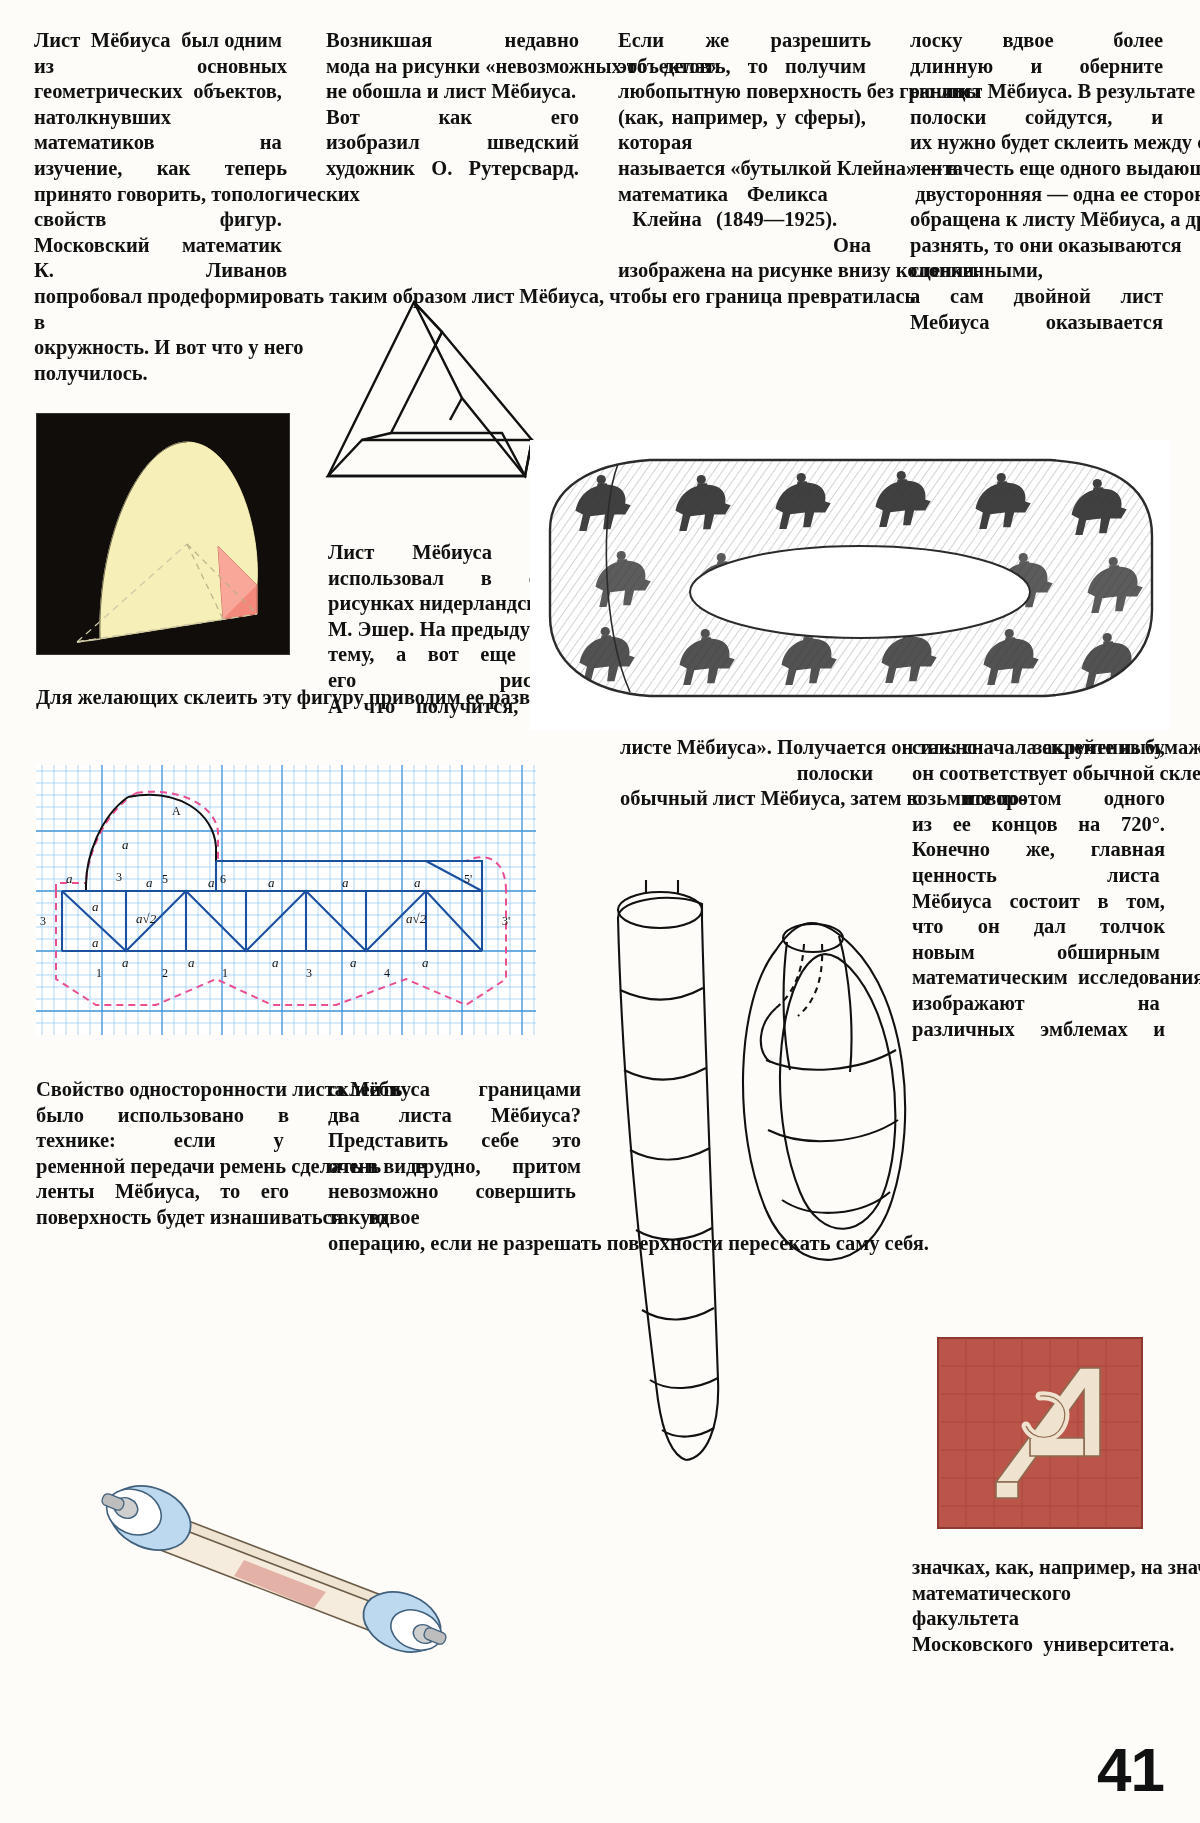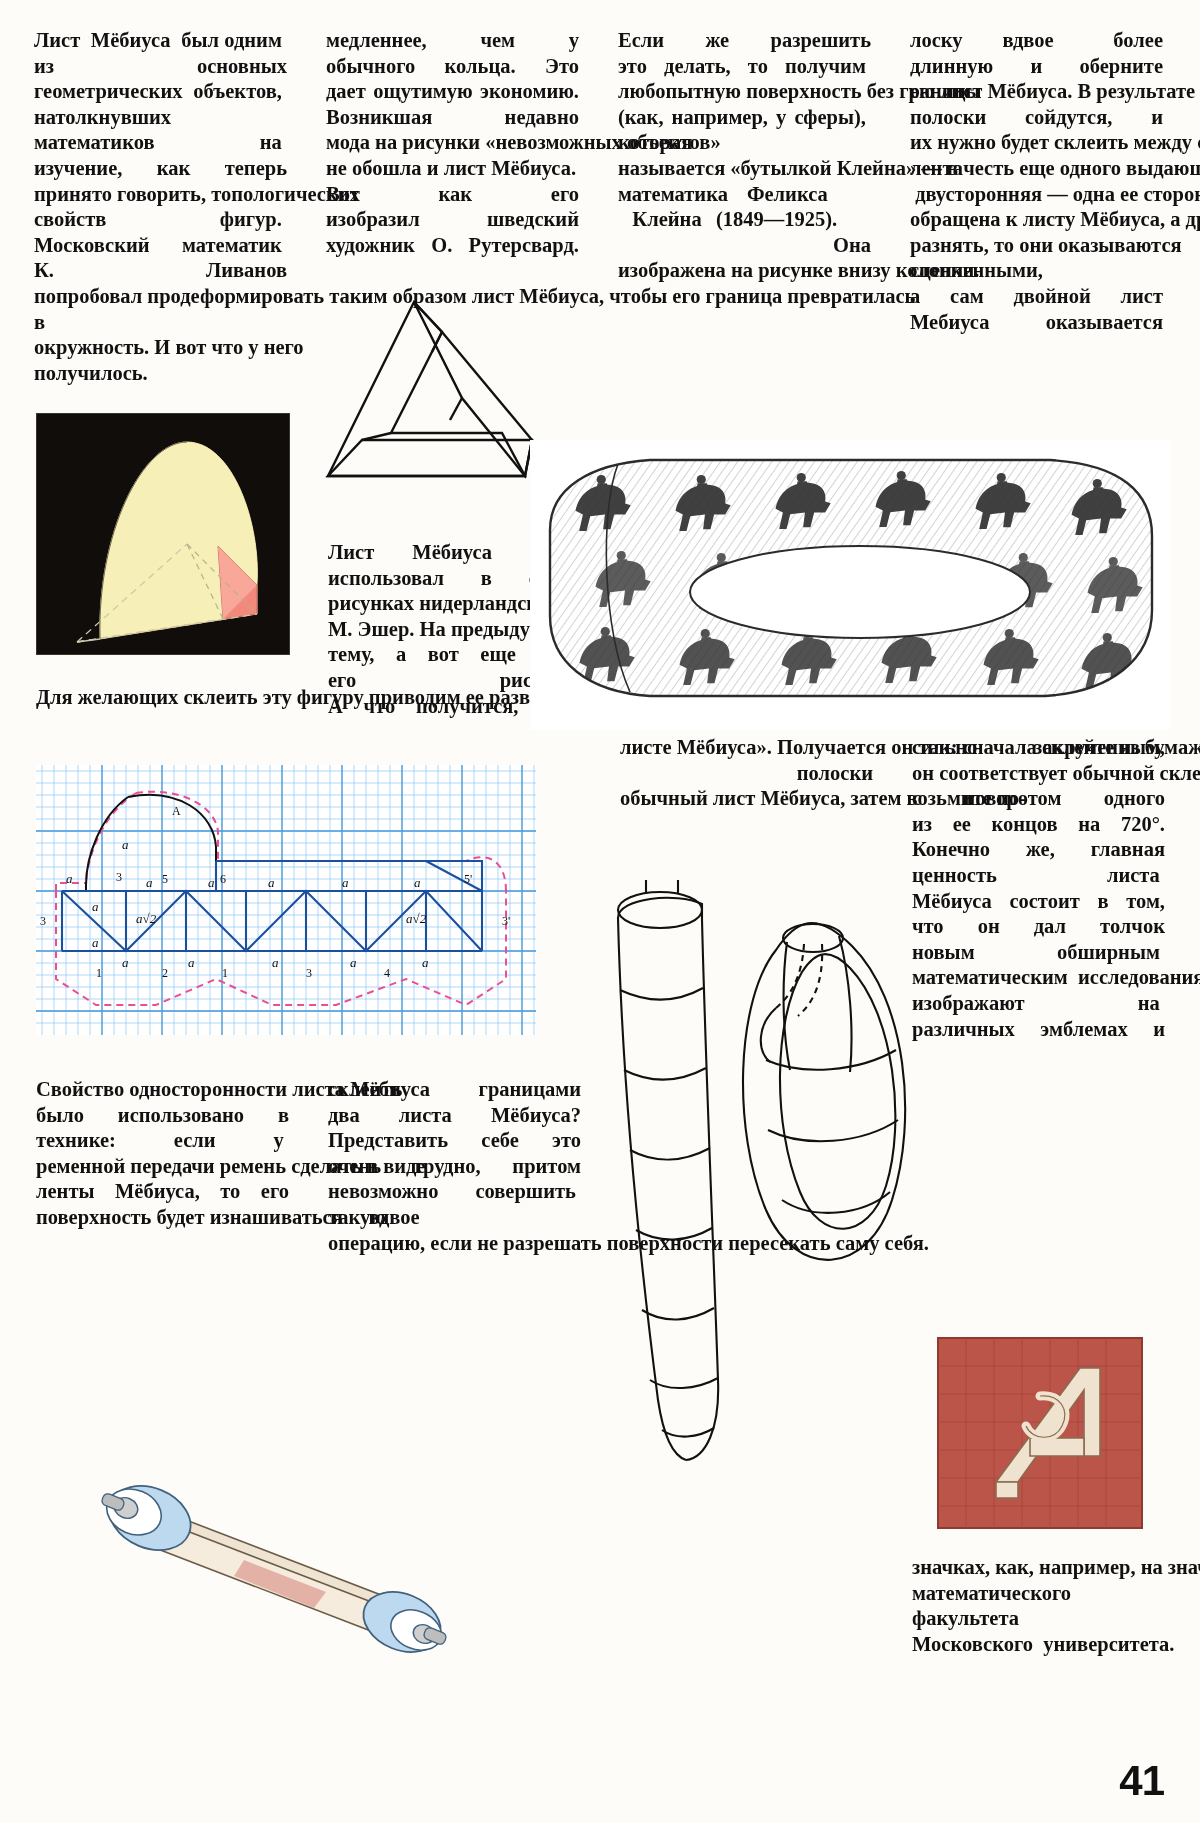--- a/index.html
+++ b/index.html
@@ -81,44 +81,41 @@
   .fig-klein { position: absolute; }
   
   .fig-badge { position: absolute; }
 
   .page-number {
     position: absolute;
     right: 36px;
     bottom: 18px;
     font-family: "Liberation Sans", sans-serif;
     font-weight: bold;
-    font-size: 42px;
+    font-size: 62px;
     letter-spacing: -1px;
     color: #111;
   }
 
   svg { display: block; }
 </style>
 </head>
 <body>
 
 <div class="page">
 
   <div class="cols">
 
     <div class="col col1">
       <p class="txt">
         Лист&nbsp; Мёбиуса&nbsp; был одним&nbsp; из&nbsp; основных геометрических&nbsp; объектов,&nbsp; натолкнувших математиков&nbsp; на&nbsp; изучение,&nbsp;как&nbsp;теперь принято&nbsp;говорить,&nbsp;<span class="it">топологических</span>&nbsp; свойств&nbsp; фигур.&nbsp; Московский&nbsp; математик&nbsp; К.&nbsp; Ливанов попробовал&nbsp;продеформировать&nbsp;таким&nbsp;образом&nbsp;лист&nbsp;Мёбиуса,&nbsp;чтобы&nbsp;его&nbsp;граница&nbsp;превратилась&nbsp; в&nbsp; окружность.&nbsp;И&nbsp;вот&nbsp;что&nbsp;у&nbsp;него получилось.
       </p>
     </div>
 
     <div class="col col2">
-      <p class="txt">
-        медленнее,&nbsp; чем&nbsp; у обычного&nbsp;кольца.&nbsp;Это дает&nbsp;ощутимую&nbsp;экономию.
-      </p>
       <p class="txt">
         Возникшая&nbsp; недавно мода&nbsp;на&nbsp;рисунки&nbsp;«невозможных&nbsp;объектов» не&nbsp;обошла&nbsp;и&nbsp;лист&nbsp;Мёбиуса.&nbsp; Вот&nbsp; как&nbsp; его изобразил&nbsp;шведский художник&nbsp;О.&nbsp;Рутерсвард.
       </p>
     </div>
 
     <div class="col col3">
       <p class="txt">
         Если&nbsp; же&nbsp; разрешить это&nbsp;делать,&nbsp;то&nbsp;получим&nbsp; любопытную&nbsp;поверхность&nbsp;без&nbsp;границы (как,&nbsp;например,&nbsp;у&nbsp;сферы),&nbsp; которая&nbsp; называется&nbsp;«бутылкой&nbsp;Клейна»&nbsp;—&nbsp;в&nbsp;честь&nbsp;еще&nbsp;одного&nbsp;выдающегося&nbsp;немецкого&nbsp; математика Феликса&nbsp; &nbsp; &nbsp;Клейна (1849—1925).&nbsp; &nbsp; &nbsp;Она изображена&nbsp;на&nbsp;рисунке&nbsp;внизу&nbsp;колонки.
       </p>
     </div>

